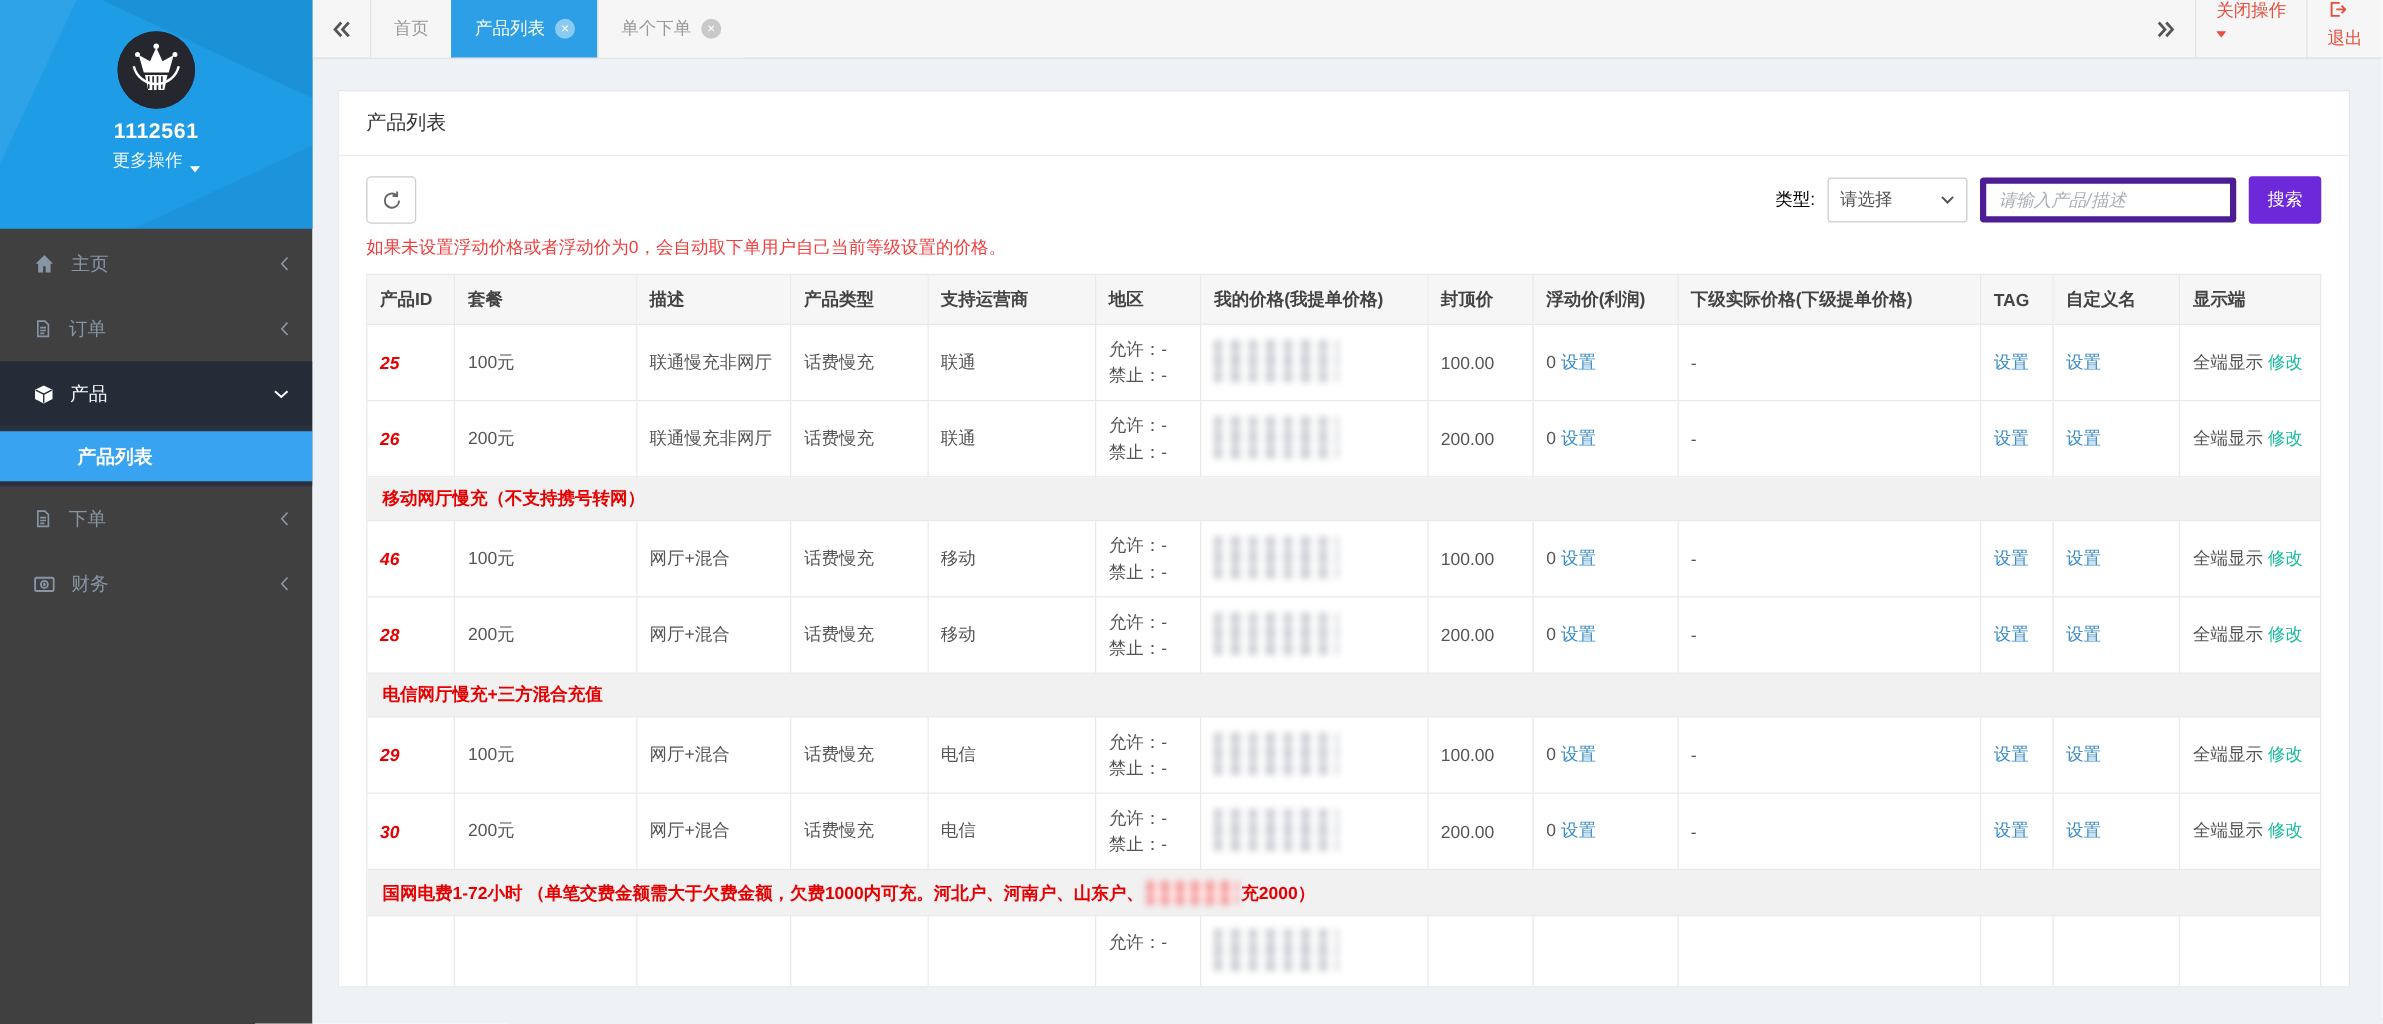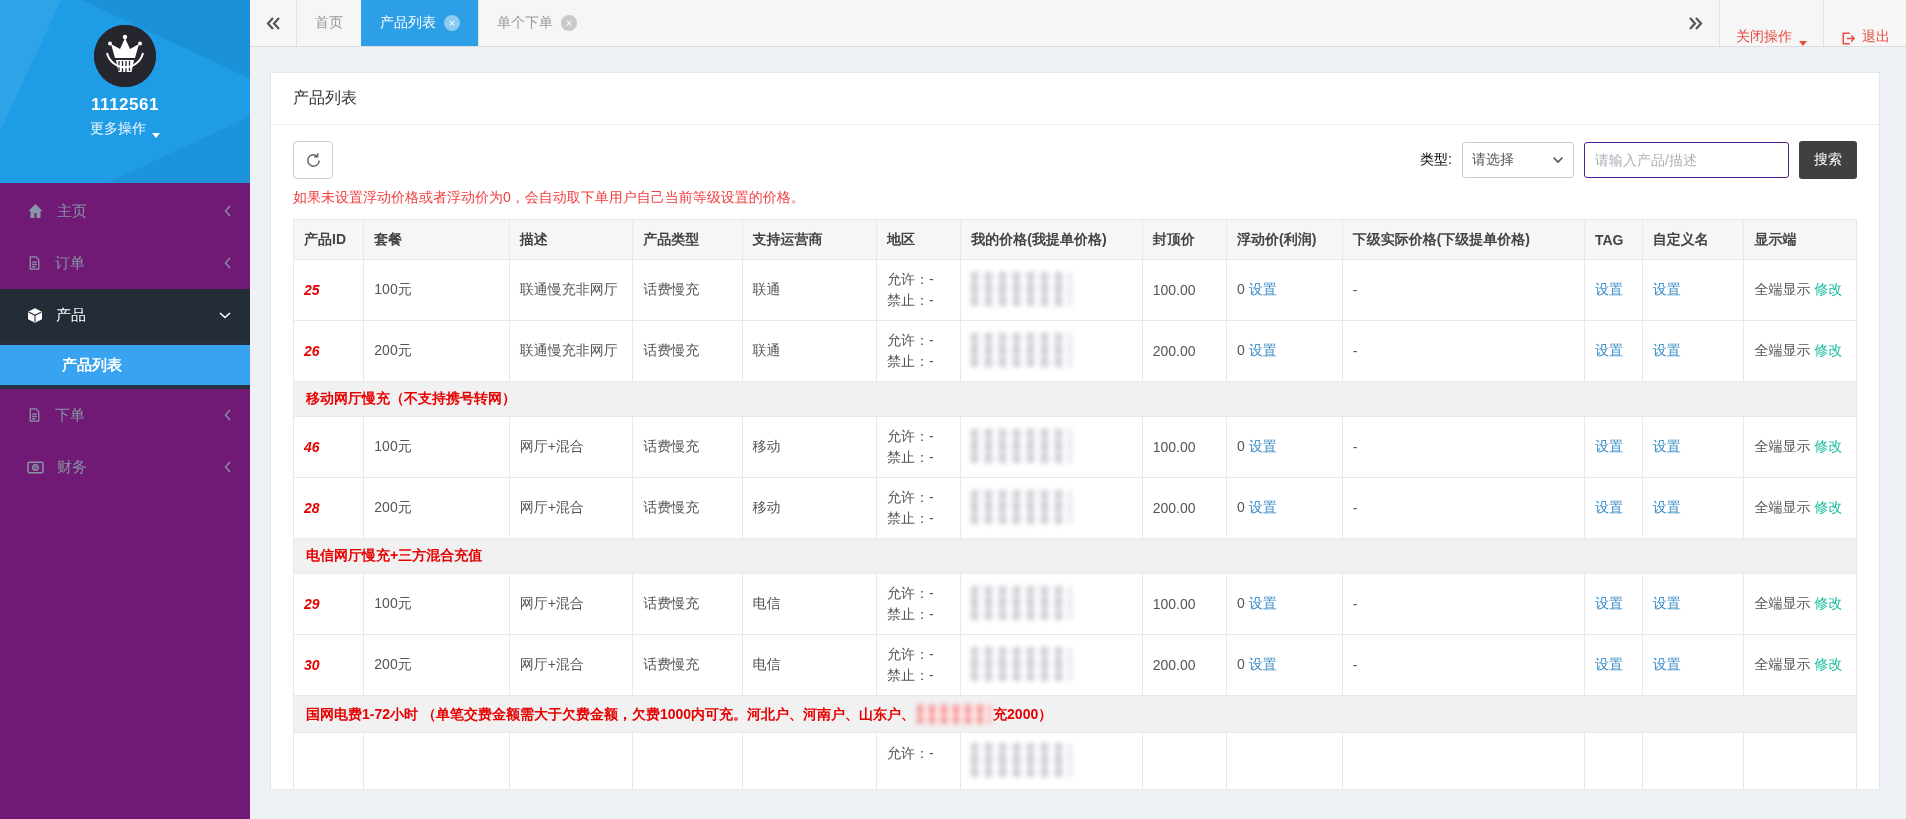--- a/index.html
+++ b/index.html
@@ -1,20 +1,20 @@
 <!DOCTYPE html>
 <html><head>
 <meta charset="utf-8">
 <style>
   * { margin:0; padding:0; box-sizing:border-box; }
   html,body { width:1906px; height:819px; overflow:hidden; font-family:"Liberation Sans","DejaVu Sans",sans-serif; font-size:14px; }
   .app { display:flex; width:100%; height:100%; }
 
   
-  .sidebar { width:250px; flex:0 0 250px; background:#701a75; height:100%; }
+  .sidebar { width:250px; flex:0 0 250px; background:#404040; height:100%; }
   .sidebar-top { position:relative; height:183px; background:#1e9ce6; text-align:center; overflow:hidden; }
   .sidebar-top::before { content:""; position:absolute; inset:0;
     background:
       linear-gradient(205deg, rgba(0,45,90,.10) 0 26%, transparent 26.5%),
       linear-gradient(335deg, rgba(0,45,90,.08) 0 22%, transparent 22.5%),
       linear-gradient(115deg, rgba(255,255,255,.07) 0 18%, transparent 18.5%); }
   .logo-wrap { position:relative; margin:25px auto 8px; width:62px; height:62px; border-radius:50%; background:#26262e; display:flex; align-items:center; justify-content:center; }
   .uid { position:relative; color:#fff; font-weight:bold; font-size:17px; letter-spacing:.5px; }
   .more-actions { position:relative; margin-top:5px; color:#f2f8fd; font-size:14px; cursor:pointer; display:inline-flex; align-items:flex-end; gap:6px; }
   .caret-down { width:0; height:0; border-left:4px solid transparent; border-right:4px solid transparent; border-top:5px solid #fff; display:inline-block; }
@@ -36,37 +36,37 @@
   
   .tabbar { height:47px; flex:0 0 47px; background:#f6f6f6; border-bottom:1px solid #dddddd; display:flex; align-items:stretch; }
   .tab-scroll { width:46px; display:flex; align-items:center; justify-content:center; cursor:pointer; color:#555; }
   .tab { display:flex; align-items:center; gap:8px; padding:0 18px; color:#999; font-size:14px; border-left:1px solid #e3e3e3; cursor:pointer; background:#f6f6f6; }
   .tab:last-of-type { border-right:1px solid #e3e3e3; }
   .tab.active { background:#2d9fe6; color:#fff; border-left-color:#2d9fe6; }
   .tab-close { width:16px; height:16px; border-radius:50%; background:#c9c9c9; color:#fff; font-size:11px; line-height:16px; text-align:center; display:inline-block; }
   .tab-close::before { content:"×"; }
   .tab.active .tab-close { background:rgba(255,255,255,.45); }
   .tabbar-right { margin-left:auto; display:flex; align-items:stretch; }
-  .tb-item { display:flex; align-items:flex-end; gap:7px; padding:0 16px; color:#e74c3c; border-left:1px solid #e3e3e3; cursor:pointer; white-space:nowrap; }
+  .tb-item { display:flex; align-items:flex-start; gap:7px; padding:0 16px; color:#e74c3c; border-left:1px solid #e3e3e3; cursor:pointer; white-space:nowrap;flex-direction:column; }
   .tb-item .caret-down { border-top-color:#e74c3c; }
 
   
   .content { flex:1; padding:25px 26px 0 20px; overflow:hidden; }
   .card { background:#fff; border:1px solid #e4e7ea; height:718px; overflow:hidden; }
   .card-header { padding:15px 22px; font-size:16px; color:#333; border-bottom:1px solid #ededed; }
   .card-body { padding:0 22px; }
 
   .toolbar { display:flex; align-items:center; margin-top:16px; }
   .btn-refresh { width:40px; height:38px; background:#fff; border:1px solid #ccc; border-radius:4px; display:flex; align-items:center; justify-content:center; cursor:pointer; }
   .search-group { margin-left:auto; display:flex; align-items:center; gap:10px; }
   .type-label { color:#000000; }
   .select-box { width:112px; height:36px; border:1px solid #ccc; border-radius:3px; background:#fff; display:flex; align-items:center; justify-content:space-between; padding:0 9px; color:#555; cursor:pointer; }
-  .search-input { width:205px; height:36px; border:1px solid #4c1d95; border-radius:3px; padding:0 10px; font-size:14px; color:#555; font-family:inherit; }
+  .search-input { width:205px; height:36px; border:5px solid #4c1d95; border-radius:3px; padding:0 10px; font-size:14px; color:#555; font-family:inherit;font-style:italic; }
   .search-input::placeholder { color:#aab0b6; }
-  .btn-search { height:38px; padding:0 15px; background:#404040; border:none; border-radius:3px; color:#fff; font-size:14px; cursor:pointer; font-family:inherit; }
+  .btn-search { height:38px; padding:0 15px; background:#6d28d9; border:none; border-radius:3px; color:#fff; font-size:14px; cursor:pointer; font-family:inherit; }
 
   .notice { margin:10px 0 12px; color:#f23d3d; font-size:14px; }
 
   table.product-table { width:100%; border-collapse:collapse; table-layout:fixed; color:#555; }
   .product-table th, .product-table td { border:1px solid #e9e9e9; padding:8px 10px; text-align:left; vertical-align:middle; overflow:hidden; }
   .product-table thead th { background:#f6f6f7; color:#444; font-weight:bold; height:40px; padding:6px 10px; white-space:nowrap; }
   .product-table tr.product-row > td { height:61px; }
   .product-table tr.group-row td { background:#f1f1f2; color:#e60000; font-weight:bold; padding:8px 12px; white-space:nowrap; }
   .cell-id { color:#e60000; font-weight:bold;font-style:italic; }
   .cell-region div { line-height:21px; white-space:nowrap; }

